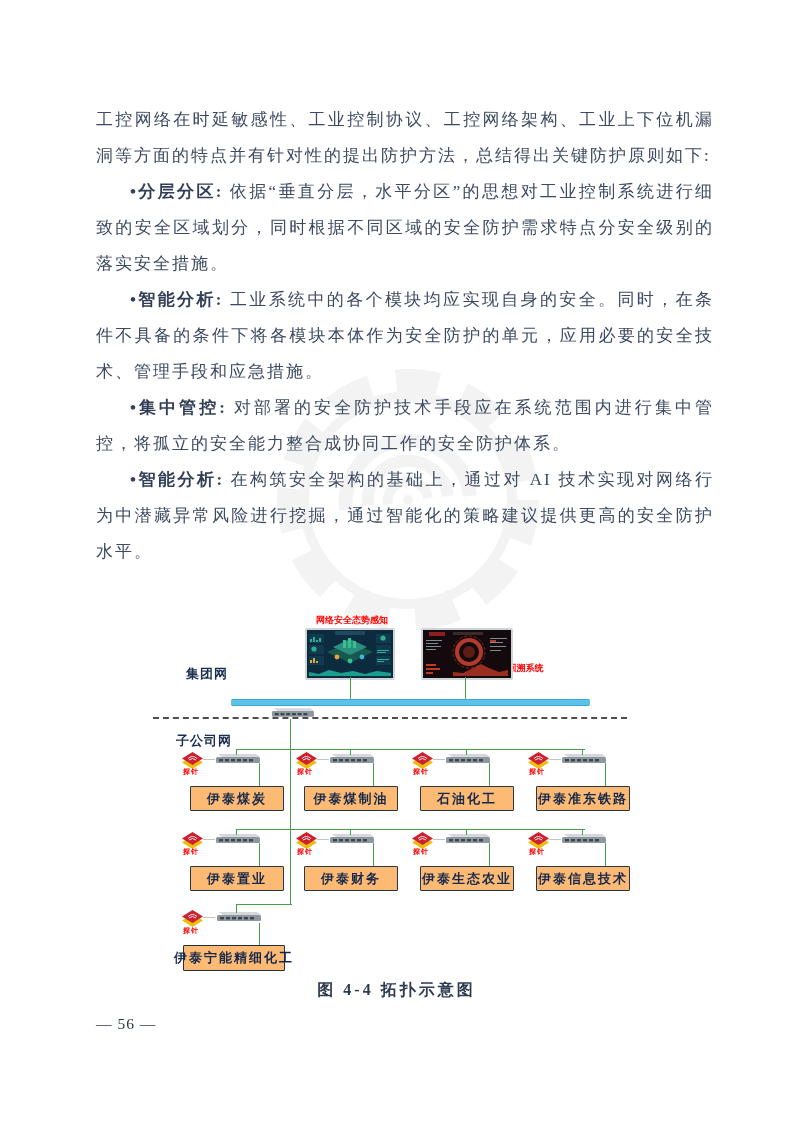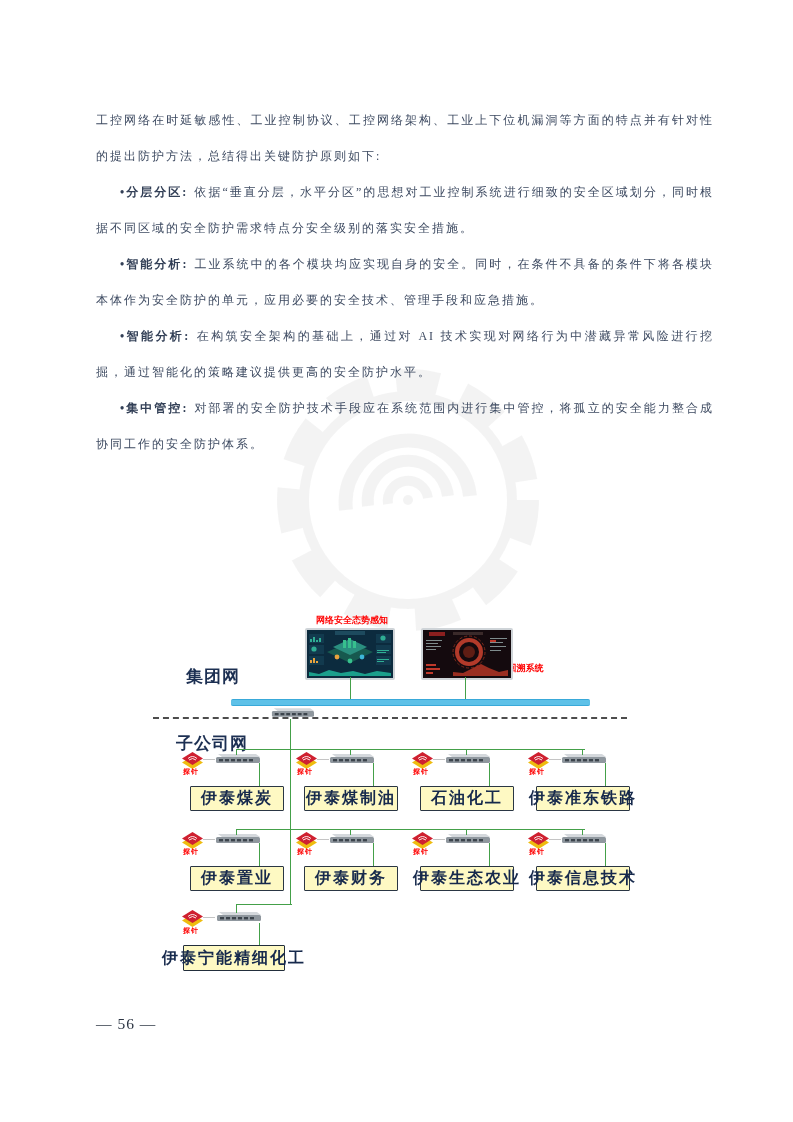--- a/index.html
+++ b/index.html
@@ -9,37 +9,37 @@
     margin:0 auto;
     background:#ffffff;
     overflow:hidden;
     font-family:"Liberation Serif","DejaVu Serif",serif;
   }
   
   .watermark{position:absolute;left:258px;top:350px;width:300px;height:300px;opacity:.55;}
   
   .text-block{
     position:absolute;left:96px;top:102px;width:618px;
-    font-size:12px;line-height:36px;letter-spacing:2px;
+    font-size:17px;line-height:36px;letter-spacing:2px;
     color:#3d4a61;text-align:justify;
   }
   .text-block p{margin:0;}
   .text-block p.indent{text-indent:2em;}
   .lead{font-weight:bold;color:#323f56;margin-right:6px;}
   .lead:empty{display:none;margin:0;}
   
   .diagram{position:absolute;left:0;top:0;width:793px;height:1122px;pointer-events:none;}
   .diagram > *{pointer-events:auto;}
   .monitor-label{
     position:absolute;font-family:"Liberation Sans","DejaVu Sans",sans-serif;
     font-size:9px;font-weight:bold;color:#ff0000;white-space:nowrap;transform:translateX(-50%);
   }
   .monitor{position:absolute;border:2px solid #cfd4d8;border-radius:2px;background:#0c2b3e;}
   .net-zone-label{
-    position:absolute;font-size:17px;font-weight:bold;color:#1c2f52;letter-spacing:1px;
+    position:absolute;font-size:13px;font-weight:bold;color:#1c2f52;letter-spacing:1px;
   }
   .backbone{
     position:absolute;left:231px;top:699px;width:359px;height:5px;
     background:#5ec1e8;border-top:1px solid #39a9d9;border-bottom:1px solid #39a9d9;border-radius:2px;
   }
   .dashed-sep{position:absolute;left:153px;top:717px;width:474px;border-top:2px dashed #4d4d4d;}
   .vline{position:absolute;width:0;border-left:1.5px solid #44a049;}
   .hline{position:absolute;height:0;border-top:1.5px solid #44a049;}
   .switch-svg{position:absolute;}
   
@@ -50,23 +50,23 @@
   .group .probe-label{
     position:absolute;left:3px;top:18px;font-size:7px;font-weight:bold;color:#ff0000;
     font-family:"Liberation Sans","DejaVu Sans",sans-serif;letter-spacing:1px;
   }
   .group .tie{position:absolute;left:23px;top:10px;width:12px;border-top:1px solid #c4c4c4;}
   .group .switch{position:absolute;left:34px;top:4px;width:46px;height:12px;}
   .group .stub{position:absolute;left:56px;top:0;height:6px;border-left:1.5px solid #44a049;}
   .group .drop{position:absolute;left:79px;top:14px;height:23px;border-left:1.5px solid #44a049;}
   .node-box{
     position:absolute;left:10px;top:37px;width:92px;height:23px;
-    background:#fef9c3;border:1.6px solid #2a3644;border-radius:1px;
+    background:#fdba74;border:1.6px solid #2a3644;border-radius:1px;
     display:flex;align-items:center;justify-content:center;
-    font-size:16px;font-weight:bold;color:#16294c;letter-spacing:2px;white-space:nowrap;
+    font-size:13px;font-weight:bold;color:#16294c;letter-spacing:2px;white-space:nowrap;
   }
   .r3 .probe{top:5px}
   .r3 .probe-label{top:22px}
   .r3 .tie{top:13px}
   .r3 .switch{top:7px;width:48px}
   .r3 .stub{height:9px}
   .r3 .drop{top:19px;height:22px}
   .r3 .node-box{top:41px;left:3px;width:100px;height:24px;border-color:#222e3c;}
   
   .figure-caption{
@@ -90,22 +90,22 @@
       <path d="M150,150 m-40,6 a40,40 0 1,1 80,-10" stroke-width="12"></path>
       <path d="M150,150 m-20,4 a20,20 0 1,1 40,-6" stroke-width="10"></path>
       <circle cx="150" cy="150" r="5" fill="#ebebeb" stroke="none"></circle>
     </g>
   </svg>
 
   <div class="text-block">
     <p><span>工控网络在时延敏感性、工业控制协议、工控网络架构、工业上下位机漏洞等方面的特点并有针对性的提出防护方法，总结得出关键防护原则如下:</span></p>
     <p class="indent"><span class="lead">•分层分区:</span><span>依据“垂直分层，水平分区”的思想对工业控制系统进行细致的安全区域划分，同时根据不同区域的安全防护需求特点分安全级别的落实安全措施。</span></p>
     <p class="indent"><span class="lead">•智能分析:</span><span>工业系统中的各个模块均应实现自身的安全。同时，在条件不具备的条件下将各模块本体作为安全防护的单元，应用必要的安全技术、管理手段和应急措施。</span></p>
+    <p class="indent"><span class="lead">•集中管控:</span><span>对部署的安全防护技术手段应在系统范围内进行集中管控，将孤立的安全能力整合成协同工作的安全防护体系。</span></p>
     <p class="indent"><span class="lead">•智能分析:</span><span>在构筑安全架构的基础上，通过对 AI 技术实现对网络行为中潜藏异常风险进行挖掘，通过智能化的策略建议提供更高的安全防护水平。</span></p>
-    <p class="indent"><span class="lead">•集中管控:</span><span>对部署的安全防护技术手段应在系统范围内进行集中管控，将孤立的安全能力整合成协同工作的安全防护体系。</span></p>
   </div>
 
   <div class="diagram">
 
     <span class="monitor-label" style="left:352px;top:614px;">网络安全态势感知</span>
     <span class="monitor-label" style="left:485px;top:614px;margin-top:48px;">工业未知威胁检测与回溯系统</span>
 
     <svg class="monitor" style="left:305px;top:628px;width:86px;height:48px;" viewBox="0 0 86 48">
       <rect x="0" y="0" width="86" height="48" fill="#0c2b3e"></rect>
       <rect x="28" y="1" width="30" height="4" fill="#1d4a5e"></rect>
@@ -432,16 +432,17 @@
         </svg>
       <div class="stub"></div>
       <div class="drop"></div>
       <div class="node-box">
           <span>伊泰宁能精细化工</span>
         </div>
     </div>
 
   </div>
 
+  <div class="figure-caption">图 4-4  拓扑示意图</div>
 
   <div class="page-number">— 56 —</div>
 
 </div>
 
 </body></html>

